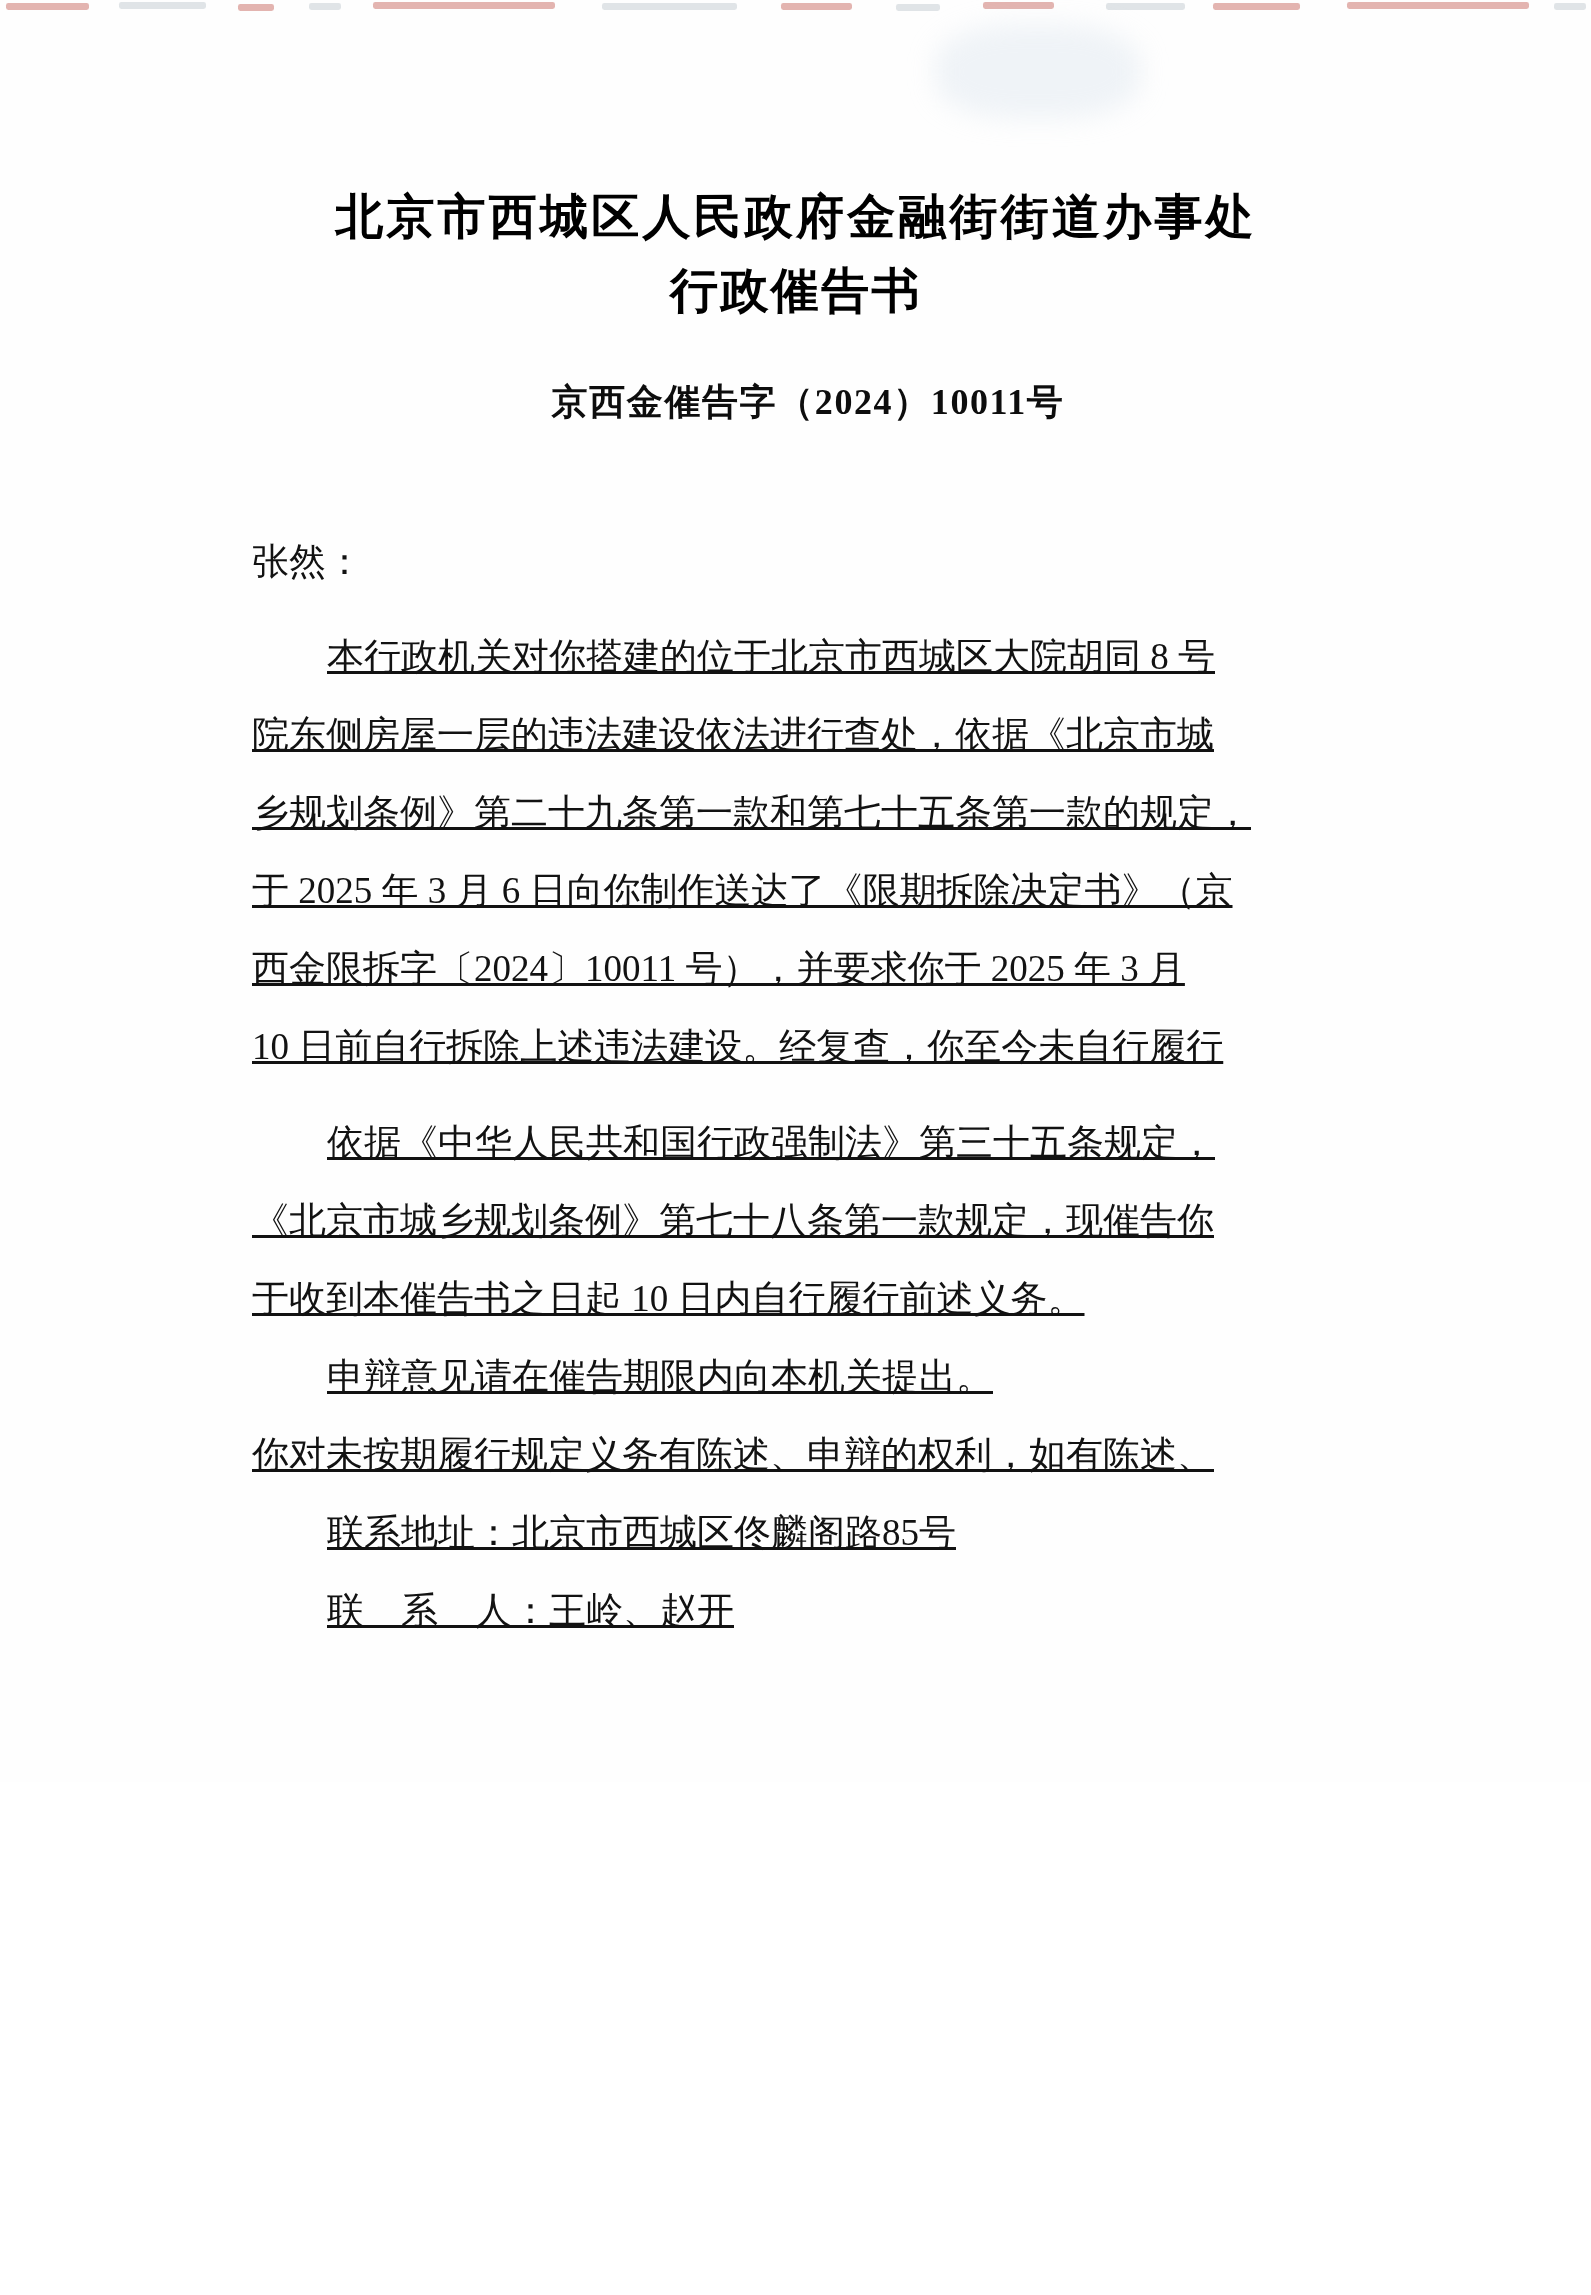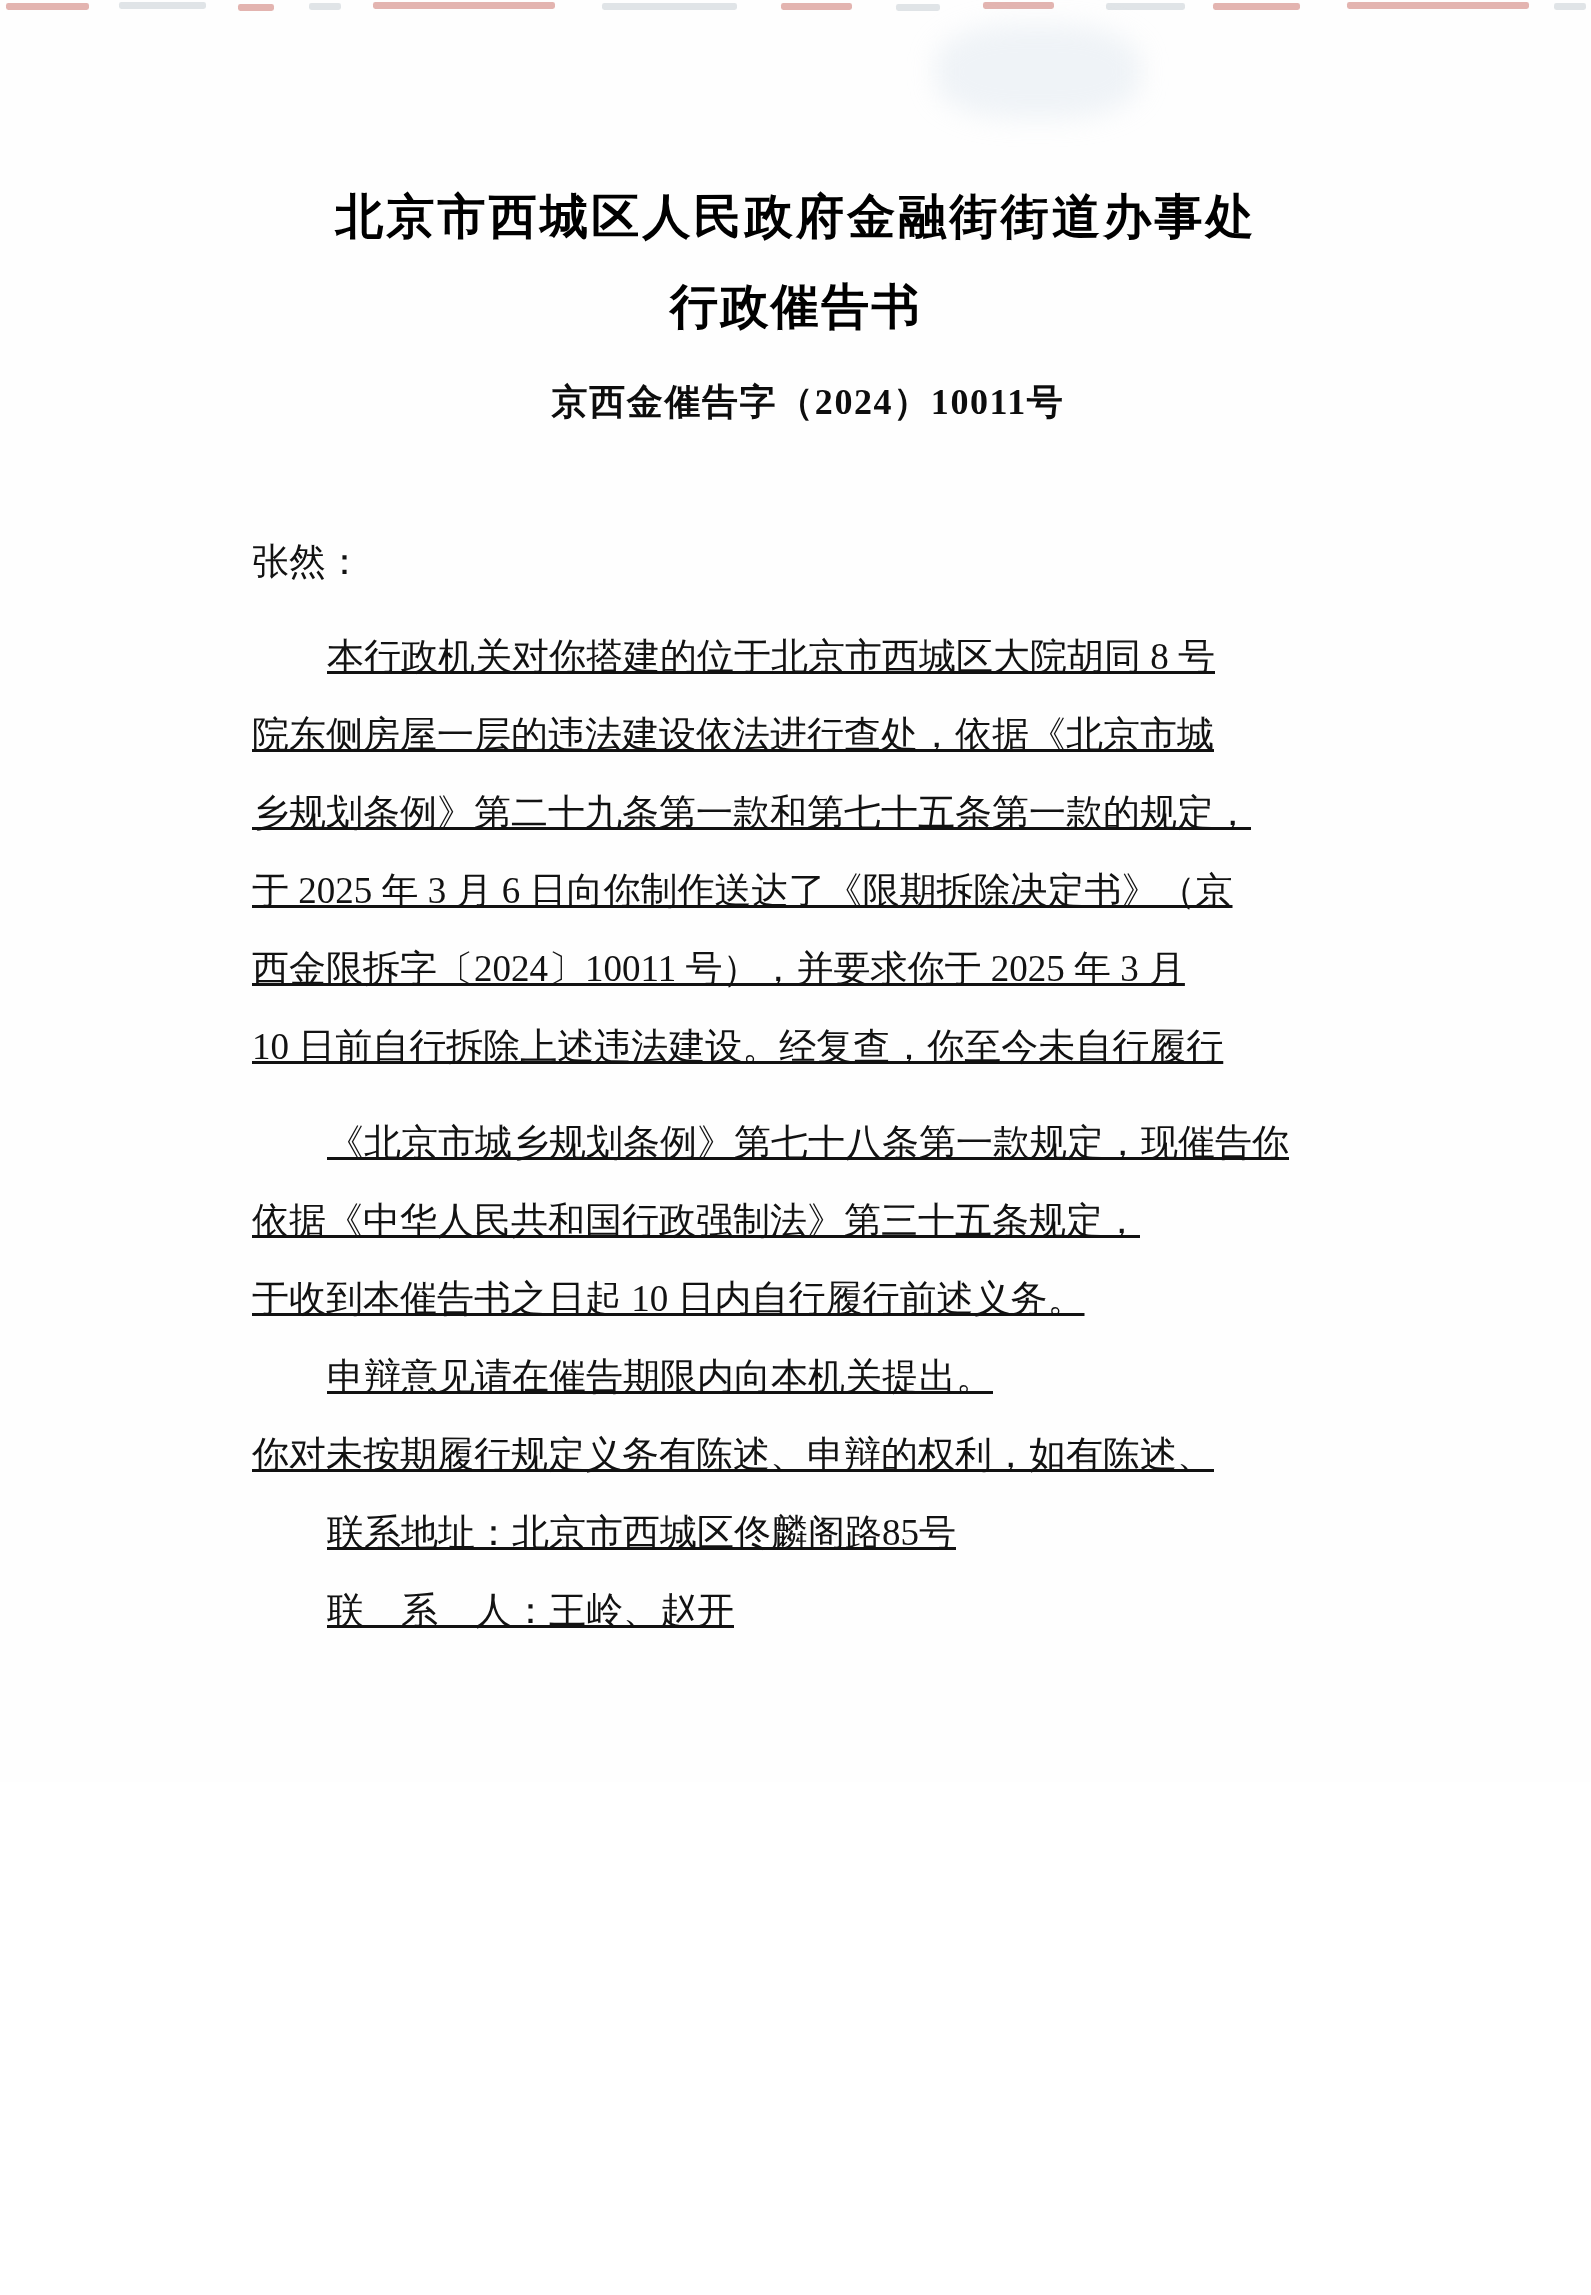--- a/index.html
+++ b/index.html
@@ -15,21 +15,21 @@
   .edge-dash.red { background:rgba(196,92,82,0.45); }
   .edge-dash.gray { background:rgba(168,180,190,0.35); }
   .smudge { position:absolute; filter:blur(12.7px); border-radius:40%; }
   
   .titles {
     position:absolute; top:187px; left:0; width:100%;
     text-align:center; color:#000;
     font-family:"Liberation Sans","DejaVu Sans",sans-serif; font-weight:700;
   }
   .title1 { font-size:48px; line-height:59px; letter-spacing:3.2px; }
-  .title2 { font-size:48px; line-height:57px; margin-top:32px; letter-spacing:2.4px; }
+  .title2 { font-size:48px; line-height:57px; margin-top:16px; letter-spacing:2.4px; }
   .docnum {
     position:absolute; top:380px; left:0; width:100%;
     text-align:center; font-size:36px; line-height:44px;
     font-weight:600; color:#0d0d0d; letter-spacing:1.6px;padding-left:24px;
   }
   
   .bodytext {
     position:absolute; left:252px; top:523px; width:1097px;
     font-size:37px; line-height:78px; color:#121212;
   }
@@ -96,22 +96,22 @@
     <div>
         <div class="para ind-first gap">
           <div class="bline">本行政机关对你搭建的位于北京市西城区大院胡同 8 号</div>
           <div class="bline">院东侧房屋一层的违法建设依法进行查处，依据《北京市城</div>
           <div class="bline">乡规划条例》第二十九条第一款和第七十五条第一款的规定，</div>
           <div class="bline">于 2025 年 3 月 6 日向你制作送达了《限期拆除决定书》（京</div>
           <div class="bline">西金限拆字〔2024〕10011 号），并要求你于 2025 年 3 月</div>
           <div class="bline">10 日前自行拆除上述违法建设。经复查，你至今未自行履行</div>
         </div>
         <div class="para ind-first gap">
+          <div class="bline">依据《中华人民共和国行政强制法》第三十五条规定，</div>
           <div class="bline">《北京市城乡规划条例》第七十八条第一款规定，现催告你</div>
-          <div class="bline">依据《中华人民共和国行政强制法》第三十五条规定，</div>
           <div class="bline">于收到本催告书之日起 10 日内自行履行前述义务。</div>
         </div>
         <div class="para ind-first">
           <div class="bline">申辩意见请在催告期限内向本机关提出。</div>
           <div class="bline">你对未按期履行规定义务有陈述、申辩的权利，如有陈述、</div>
         </div>
         <div class="para ind-all">
           <div class="bline">联系地址：北京市西城区佟麟阁路85号</div>
           <div class="bline">联　系　人：王岭、赵开</div>
         </div>

